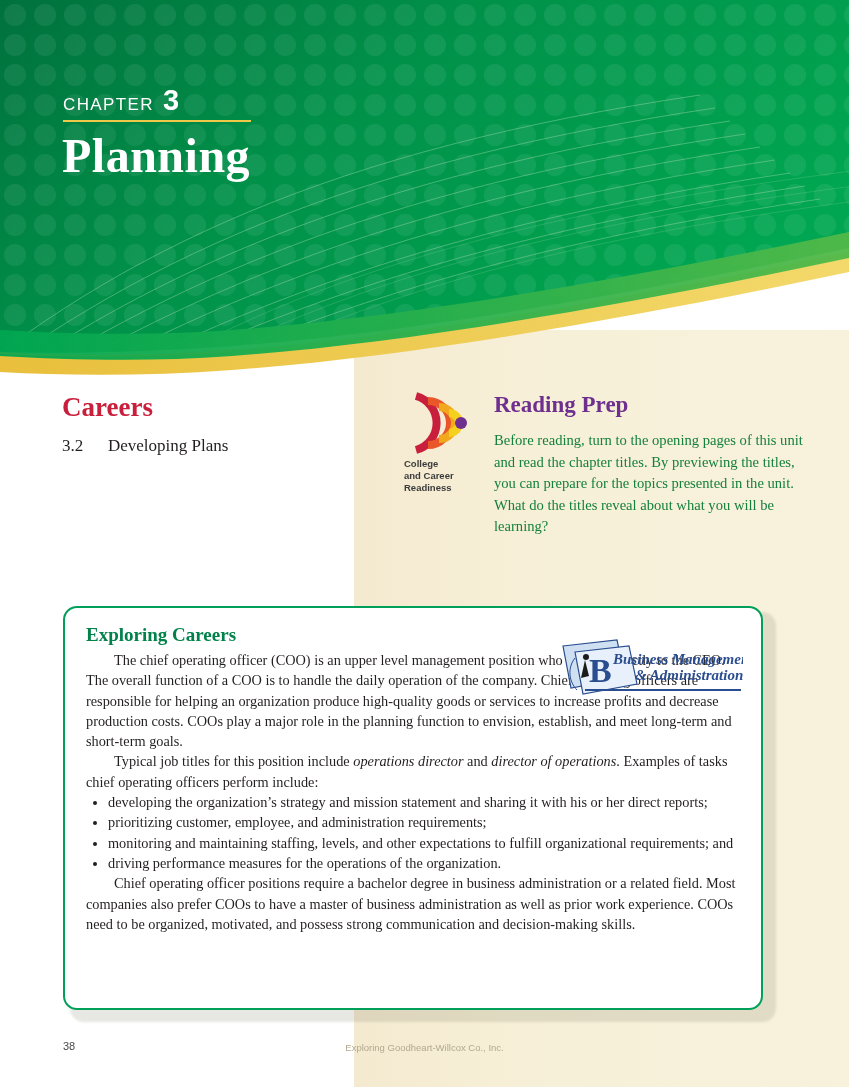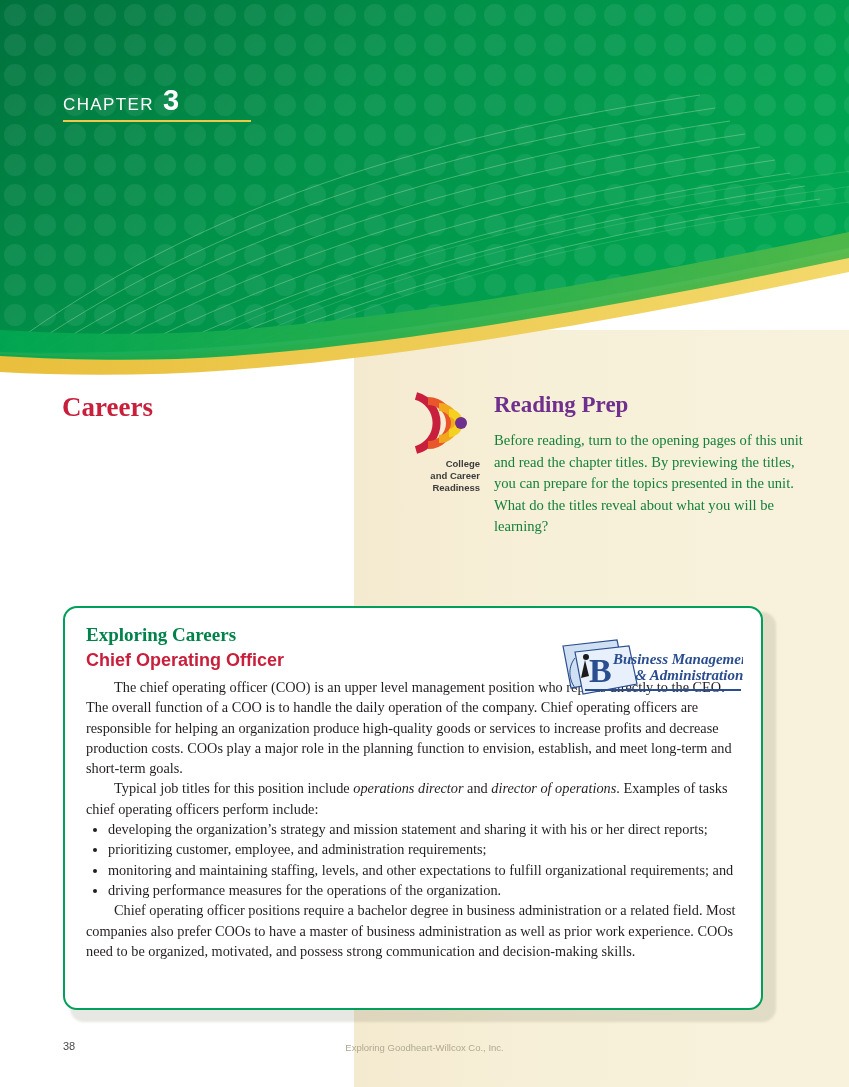--- a/index.html
+++ b/index.html
@@ -122,21 +122,21 @@
     left: 404px;
     top: 392px;
     width: 400px;
     z-index: 5;
     display: flex;
     gap: 14px;
   }
   .ccr-badge {
     width: 76px;
     flex: none;
-    text-align: right;
+    text-align: left;
   }
   .ccr-arcs {
     width: 72px;
     height: 62px;
     position: relative;
     margin: 0 auto;
   }
   .ccr-caption {
     font-family: "Liberation Sans", sans-serif;
     font-size: 9.5px;
@@ -307,24 +307,29 @@
 
       <path d="M0,352 C70,356 150,356 232,350 L232,352 C150,358 70,358 0,354 Z" fill="#2ea84e" opacity="0.6"></path>
     </svg>
   </div>
 
   <div class="chapter-line">
     <span class="chapter-word">CHAPTER</span>
     <span class="chapter-num">3</span>
   </div>
   <div class="chapter-rule"></div>
+  <div class="chapter-title">Planning</div>
 
   <div class="sections">
     <div class="sections-title">Careers</div>
 
+    <div class="section-row">
+      <span class="section-num">3.2</span>
+      <span class="section-label">Developing Plans</span>
+    </div>
   </div>
 
   <div class="reading-prep">
     <div class="ccr-badge">
       <div class="ccr-arcs">
         <svg width="72" height="62" viewBox="0 0 72 62" xmlns="http://www.w3.org/2000/svg">
           <g fill="none" stroke-linecap="butt">
             <path d="M10,4 A28,28 0 0 1 10,58" stroke="#c8203c" stroke-width="8"></path>
             <path d="M22,9 A22,22 0 0 1 22,53" stroke="#e8562a" stroke-width="8"></path>
             <path d="M33,15 A16,16 0 0 1 33,47" stroke="#f2a81d" stroke-width="8"></path>
@@ -354,21 +359,20 @@
           <path d="M30,22 L26,40 L34,38 Z" fill="#1b1b1b"></path>
           <circle cx="31" cy="19" r="3" fill="#1b1b1b"></circle>
           <text x="58" y="26" font-family="Liberation Serif, serif" font-style="italic" font-size="15" font-weight="bold" fill="#2a4d8f">Business Management</text>
           <text x="80" y="42" font-family="Liberation Serif, serif" font-style="italic" font-size="15" font-weight="bold" fill="#2a4d8f">&amp; Administration</text>
           <line x1="30" y1="52" x2="186" y2="52" stroke="#2a4d8f" stroke-width="2.2"></line>
         </g>
       </svg>
     </div>
 
     <div class="ec-title">Exploring Careers</div>
-    <div class="ec-subtitle">Chief Operating Officer</div>
 
     <div class="ec-text">
       <p class="indent" style="width:505px;"></p>
       <p class="indent">The chief operating officer (COO) is an upper level management position who reports directly to the CEO. The overall function of a COO is to handle the daily operation of the company. Chief operating officers are responsible for helping an organization produce high-quality goods or services to increase profits and decrease production costs. COOs play a major role in the planning function to envision, establish, and meet long-term and short-term goals.</p>
 
       <p class="indent">
         <span>Typical job titles for this position include </span><em>operations director</em><span> and </span><em>director of operations</em><span>. Examples of tasks chief operating officers perform include:</span>
       </p>
 
       <ul class="ec-list">

